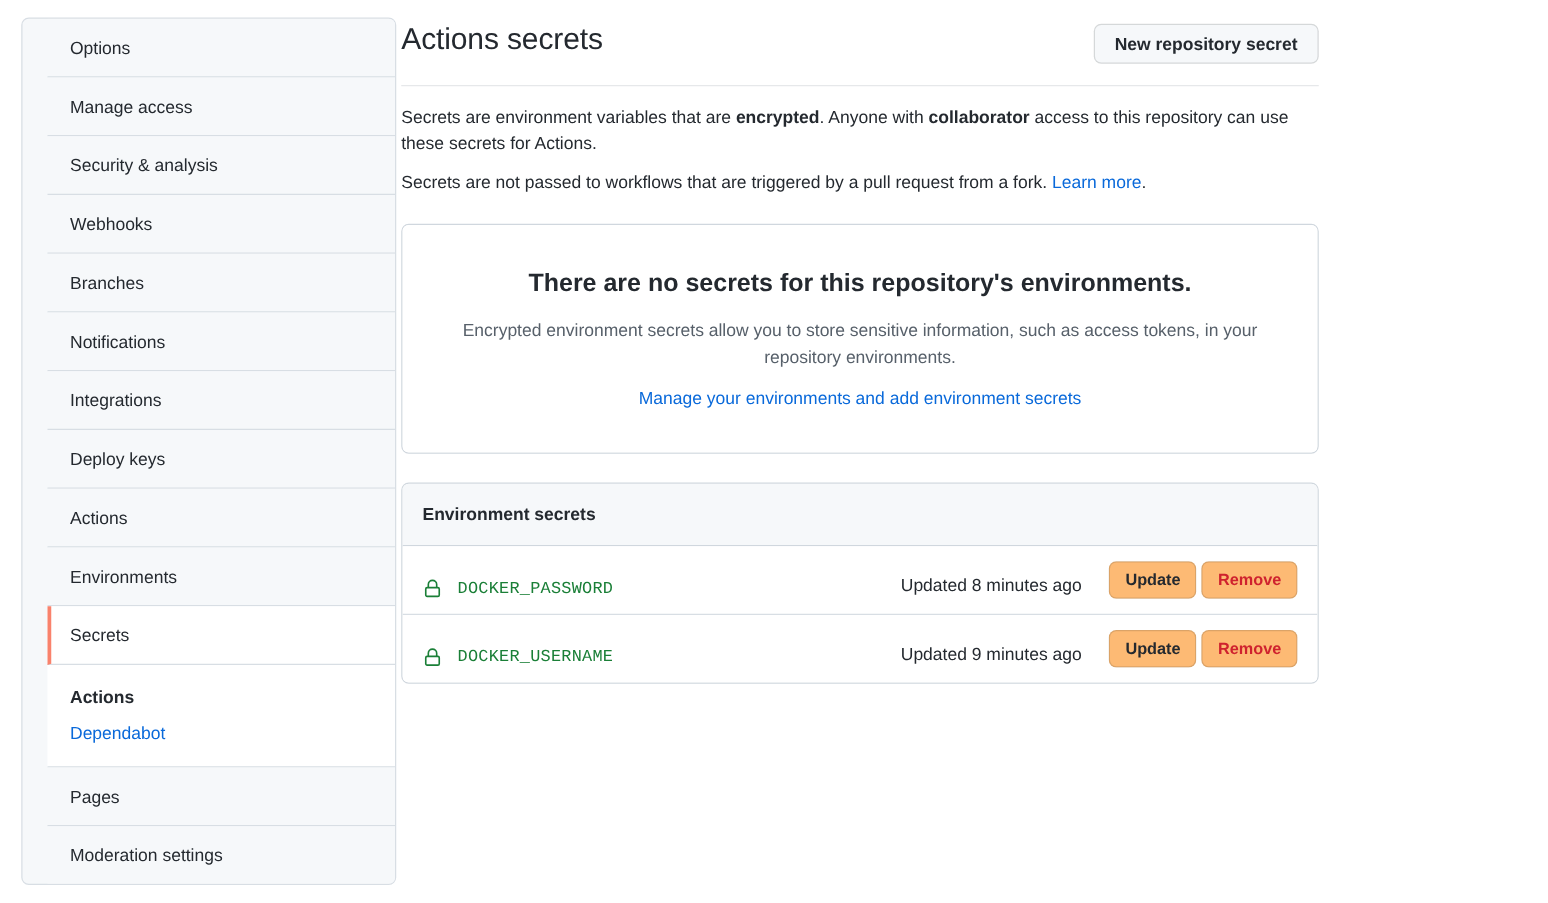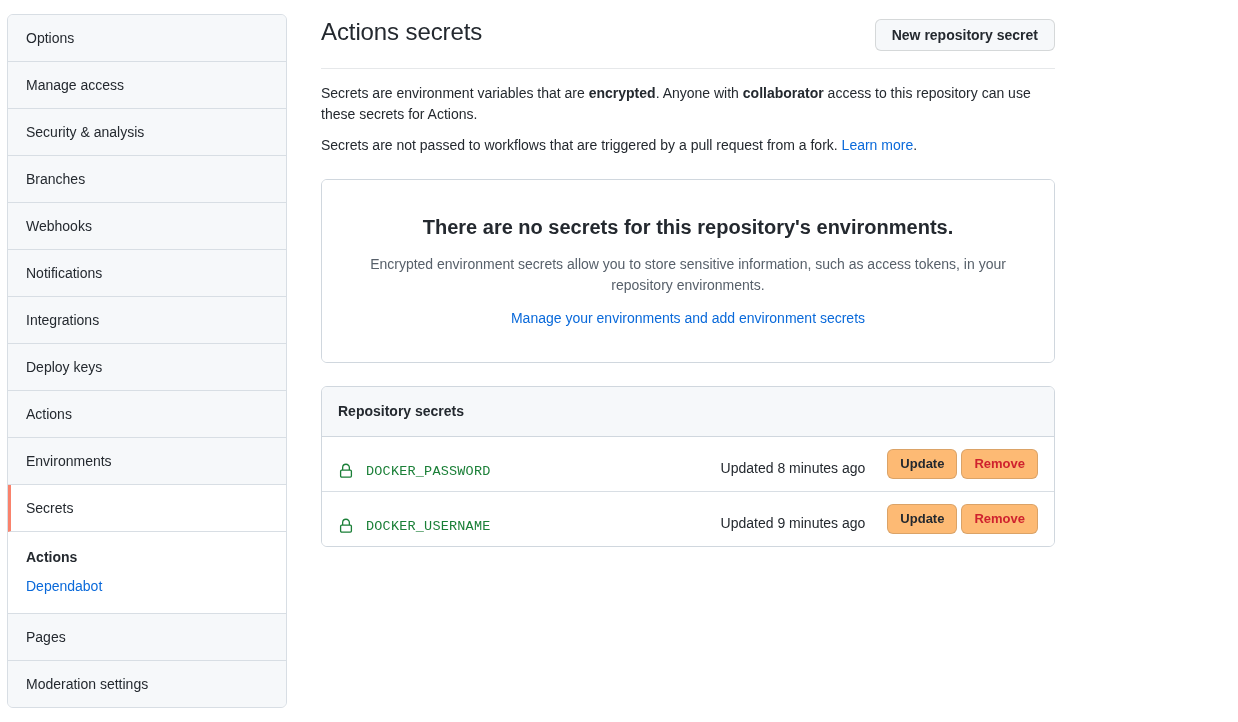--- a/index.html
+++ b/index.html
@@ -18,27 +18,28 @@
   }
   .page {
     position: relative;
     width: 1238px;
     height: 722px;
   }
 
   
   .sidebar {
     position: absolute;
-    left: 7px;
+    left: 17px;
     top: 14px;
     width: 278px;
     border: 1px solid #d8dee4;
     border-radius: 6px;
     overflow: hidden;
     background: #f6f8fa;
+    padding-left: 20px;
   }
   .side-item {
     background: #f6f8fa;
     border-bottom: 1px solid #d8dee4;
     padding: 12px 16px 12px 18px;
     font-size: 14px;
     line-height: 22px;
     color: #24292f;
     box-sizing: border-box;
     min-height: 46px;
@@ -231,24 +232,24 @@
       <div class="side-item">
         <span>Options</span>
       </div>
       <div class="side-item">
         <span>Manage access</span>
       </div>
       <div class="side-item">
         <span>Security &amp; analysis</span>
       </div>
       <div class="side-item">
+        <span>Webhooks</span>
+      </div>
+      <div class="side-item">
         <span>Branches</span>
-      </div>
-      <div class="side-item">
-        <span>Webhooks</span>
       </div>
       <div class="side-item">
         <span>Notifications</span>
       </div>
       <div class="side-item">
         <span>Integrations</span>
       </div>
       <div class="side-item">
         <span>Deploy keys</span>
       </div>
@@ -290,21 +291,21 @@
 
     <section class="box">
       <div class="blank">
         <h3 class="blank-title">There are no secrets for this repository's environments.</h3>
         <p class="blank-text">Encrypted environment secrets allow you to store sensitive information, such as access tokens, in your repository environments.</p>
         <a class="blank-link">Manage your environments and add environment secrets</a>
       </div>
     </section>
 
     <section class="box">
-      <div class="box-header">Repository secrets</div>
+      <div class="box-header">Environment secrets</div>
       <div id="secret-rows">
           <div class="secret-row">
             <svg class="lock" viewBox="0 0 16 16" aria-hidden="true">
               <path fill="none" stroke="#1a7f37" stroke-width="1.3" d="M4.65 7.1V4.6a3.35 3.35 0 0 1 6.7 0v2.5"></path>
               <rect x="2.6" y="7.1" width="10.8" height="7.0" rx="1.1" fill="none" stroke="#1a7f37" stroke-width="1.3"></rect>
             </svg>
             <span class="secret-name">DOCKER_PASSWORD</span>
             <span class="updated">Updated 8 minutes ago</span>
             <button class="btn-sm">Update</button>
             <button class="btn-sm danger">Remove</button>

